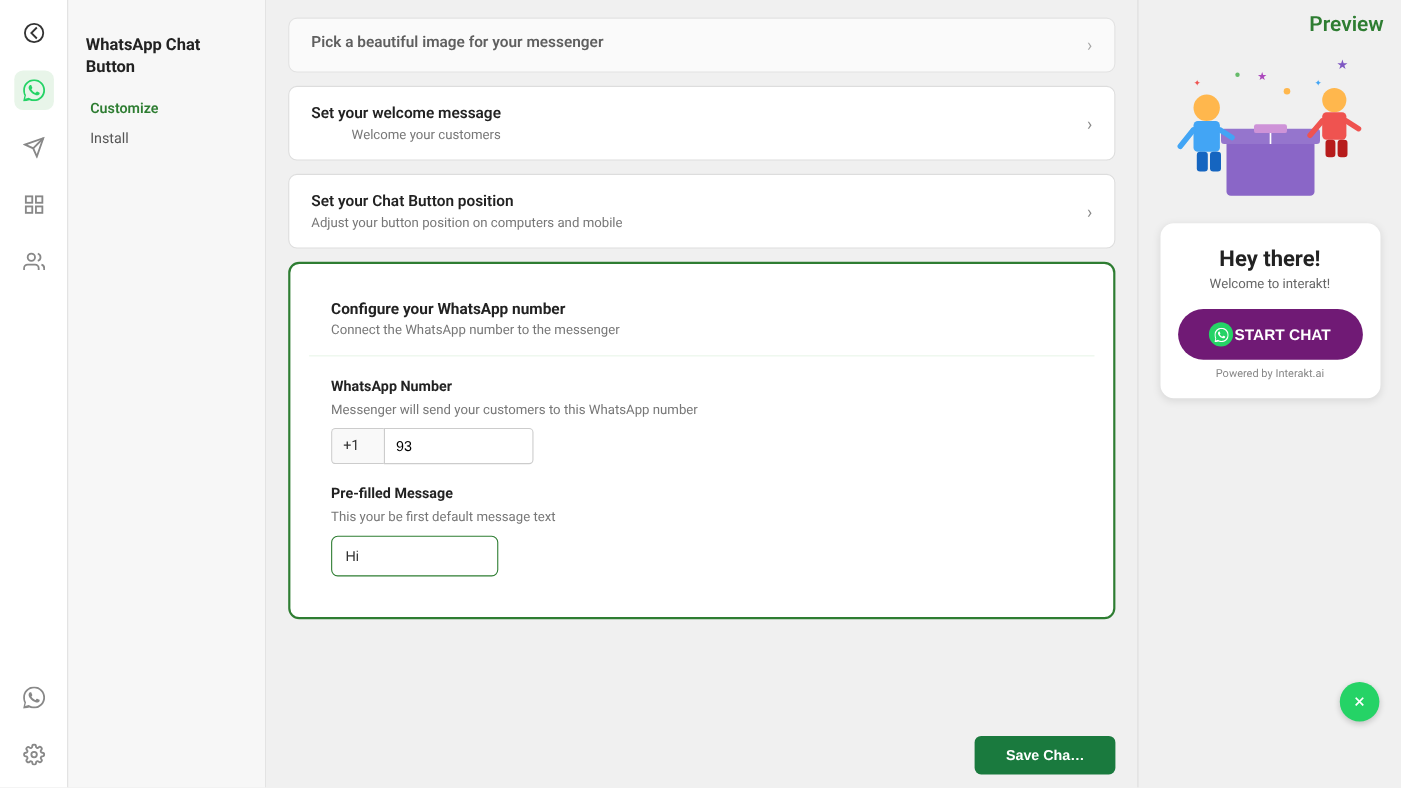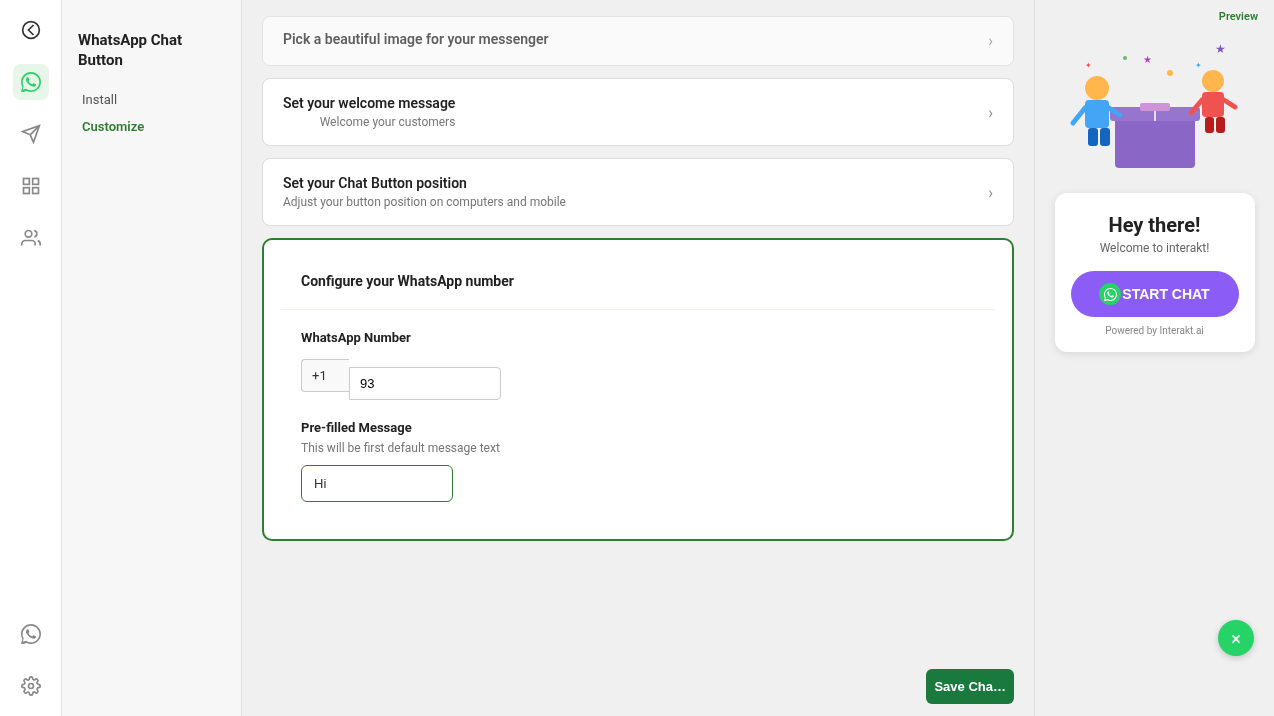--- a/index.html
+++ b/index.html
@@ -165,23 +165,22 @@
       font-size: 13px;
       background: #f9f9f9;
       color: #333;
       min-width: 48px;
     }
     .phone-input {
       border: 1px solid #ccc;
       border-radius: 0 4px 4px 0;
       padding: 8px 10px;
       font-size: 13px;
-      width: 152px;
+      width: 136px;
       outline: none;
-      margin-top: 16px;
     }
     .message-input {
       border: 1px solid #2e7d32;
       border-radius: 6px;
       padding: 10px 12px;
       font-size: 13px;
       width: 152px;
       outline: none;
       color: #333;
       background: #fff;
@@ -193,21 +192,21 @@
       background: #f0f0f0;
       border-left: 1px solid #ddd;
       display: flex;
       flex-direction: column;
       align-items: center;
       padding: 0;
       position: relative;
     }
     .preview-label {
       color: #2e7d32;
-      font-size: 11px;
+      font-size: 19px;
       font-weight: 600;
       padding: 10px 16px;
       align-self: flex-end;
       cursor: pointer;
     }
     .preview-card {
       background: #fff;
       border-radius: 12px;
       padding: 20px 16px 16px;
       margin: 10px 16px;
@@ -220,21 +219,21 @@
       font-weight: 700;
       color: #222;
       margin-bottom: 4px;
     }
     .preview-welcome {
       font-size: 12px;
       color: #666;
       margin-bottom: 16px;
     }
     .start-chat-btn {
-      background: #8b5cf6;
+      background: #701a75;
       color: #fff;
       border: none;
       border-radius: 24px;
       padding: 12px 20px;
       font-size: 14px;
       font-weight: 600;
       cursor: pointer;
       display: flex;
       align-items: center;
       gap: 1px;
@@ -267,21 +266,21 @@
       background: transparent;
       padding: 12px 20px;
       display: flex;
       justify-content: flex-end;
     }
     .save-btn {
       background: #1a7a3e;
       color: #fff;
       border: none;
       border-radius: 6px;
-      padding: 10px 8px;
+      padding: 10px 28px;
       font-size: 13px;
       font-weight: 600;
       cursor: pointer;
     }
 
     
     .close-circle {
       width: 36px;
       height: 36px;
       background: #25d366;
@@ -366,22 +365,22 @@
   <div class="sidebar-icon">
     <svg width="20" height="20" viewBox="0 0 24 24" fill="none" stroke="#888" stroke-width="2">
       <circle cx="12" cy="12" r="3"></circle>
       <path d="M19.4 15a1.65 1.65 0 0 0 .33 1.82l.06.06a2 2 0 0 1-2.83 2.83l-.06-.06a1.65 1.65 0 0 0-1.82-.33 1.65 1.65 0 0 0-1 1.51V21a2 2 0 0 1-4 0v-.09A1.65 1.65 0 0 0 9 19.4a1.65 1.65 0 0 0-1.82.33l-.06.06a2 2 0 0 1-2.83-2.83l.06-.06A1.65 1.65 0 0 0 4.68 15a1.65 1.65 0 0 0-1.51-1H3a2 2 0 0 1 0-4h.09A1.65 1.65 0 0 0 4.6 9a1.65 1.65 0 0 0-.33-1.82l-.06-.06a2 2 0 0 1 2.83-2.83l.06.06A1.65 1.65 0 0 0 9 4.68a1.65 1.65 0 0 0 1-1.51V3a2 2 0 0 1 4 0v.09a1.65 1.65 0 0 0 1 1.51 1.65 1.65 0 0 0 1.82-.33l.06-.06a2 2 0 0 1 2.83 2.83l-.06.06A1.65 1.65 0 0 0 19.4 9a1.65 1.65 0 0 0 1.51 1H21a2 2 0 0 1 0 4h-.09a1.65 1.65 0 0 0-1.51 1z"></path>
     </svg>
   </div>
 </div>
 
 <div class="left-panel">
   <div class="app-title">WhatsApp Chat Button</div>
+  <div class="nav-item active">Customize</div>
   <div class="nav-item inactive">Install</div>
-  <div class="nav-item active">Customize</div>
 </div>
 
 <div class="main-content">
   <div class="content-inner">
 
     <div class="top-partial">
       <div class="section-card-text">
         <div class="section-card-title">Pick a beautiful image for your messenger</div>
       </div>
       <span class="chevron-icon">›</span>
@@ -399,29 +398,31 @@
       <div class="section-card-text">
         <div class="section-card-title">Set your Chat Button position</div>
         <div class="section-card-sub">Adjust your button position on computers and mobile</div>
       </div>
       <span class="chevron-icon">›</span>
     </div>
 
     <div class="configure-section">
       <div class="configure-header">
         <div class="configure-title">Configure your WhatsApp number</div>
+        <div class="configure-sub">Connect the WhatsApp number to the messenger</div>
       </div>
       <div class="configure-body">
         <div class="field-label">WhatsApp Number</div>
+        <div class="field-desc">Messenger will send your customers to this WhatsApp number</div>
         <div class="phone-row">
           <div class="country-code">+1</div>
           <input class="phone-input" type="text" value="93" style="">
         </div>
         <div class="field-label">Pre-filled Message</div>
-        <div class="field-desc">This will be first default message text</div>
+        <div class="field-desc">This your be first default message text</div>
         <input class="message-input" type="text" value="Hi" style="">
       </div>
     </div>
 
   </div>
 
   <div class="save-bar">
     <button class="save-btn">Save Cha…</button>
   </div>
 </div>

